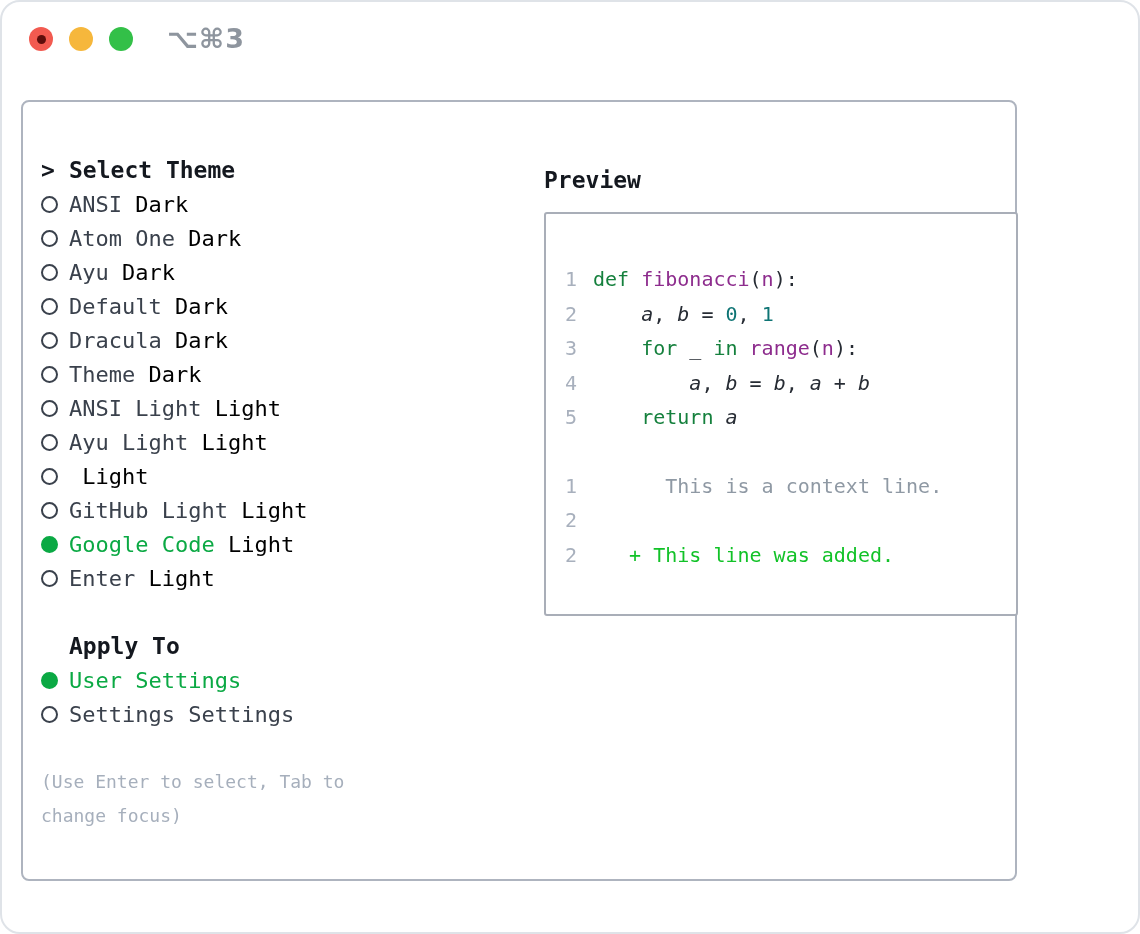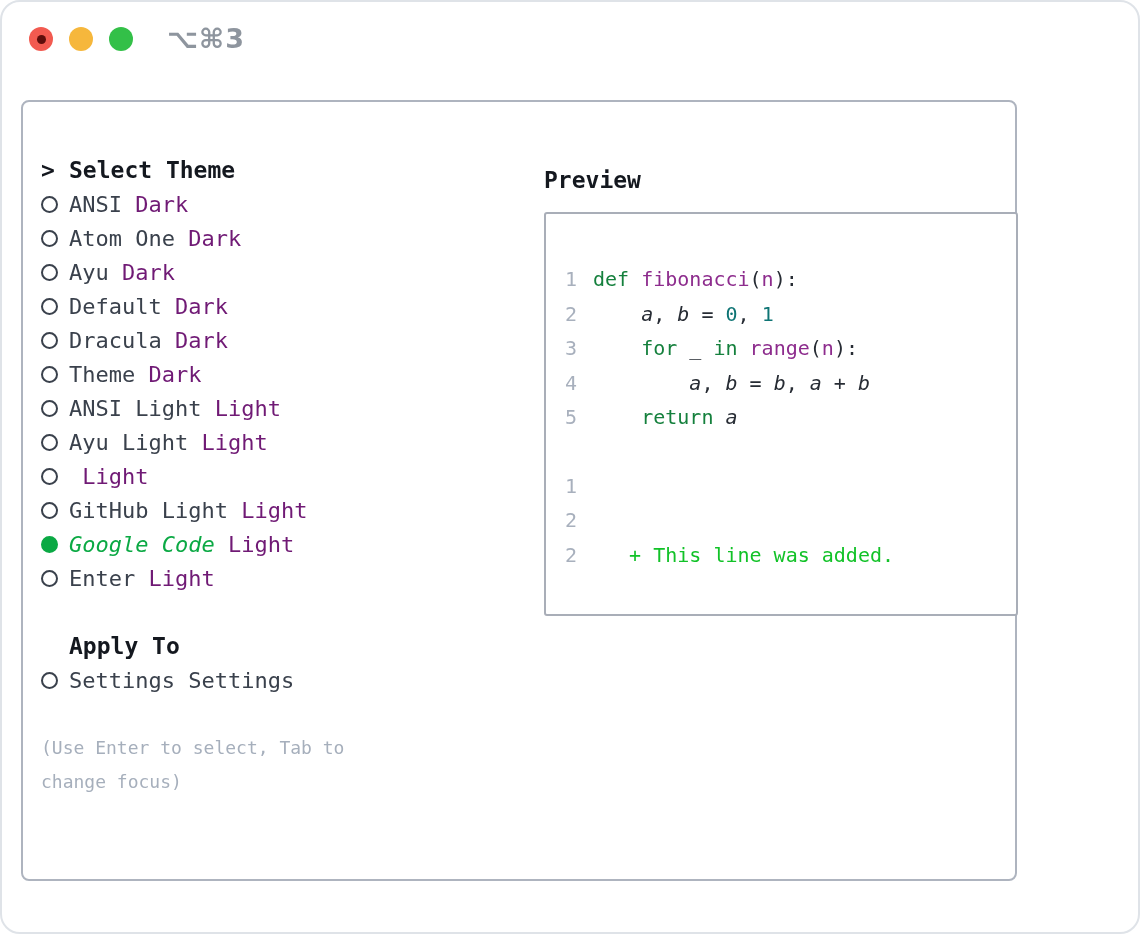--- a/index.html
+++ b/index.html
@@ -21,22 +21,22 @@
          border:2px solid #aeb4bf;border-radius:8px;box-sizing:border-box;}
   .col-left{position:absolute;left:18px;top:51px;}
   .row{display:flex;align-items:center;height:34px;font-size:22px;color:#3a414c;white-space:pre;}
   .row.blank{height:34px;}
   .marker-cell{width:28px;display:flex;align-items:center;flex:none;}
   .hdr{font-weight:700;color:#14181f;font-size:23px;}
   .focus-marker{font-weight:700;color:#14181f;font-size:23px;}
   .radio{width:13px;height:13px;border:2px solid #3a414c;border-radius:50%;box-sizing:content-box;}
   .radio.sel{background:#0ba944;border-color:#0ba944;}
   .opt-name{color:#3a414c;}
-  .opt-name.sel{color:#0ba944;font-style:italic;}
-  .opt-variant{color:#701a75;}
+  .opt-name.sel{color:#0ba944;}
+  .opt-variant{color:#000000;}
   .help{margin-top:34px;font-size:18px;line-height:34px;color:#a6afbc;white-space:pre-line;}
   
   .col-right{position:absolute;left:481px;top:61px;margin-left:40px;}
   .preview-title{height:34px;line-height:34px;font-size:23px;font-weight:700;color:#14181f;}
   .preview-box{margin-top:15px;width:474px;height:404px;border:2px solid #a9aeb8;border-radius:3px;
                box-sizing:border-box;padding:48px 0 0 19px;overflow:hidden;background:#fff;}
   .code-line{display:flex;height:34.5px;line-height:34.5px;font-size:20px;white-space:pre;color:#272c34;}
   .ln{width:28px;flex:none;color:#a8b0bd;}
   .kwd{color:#15803d;}
   .fn{color:#8d2c8d;}
@@ -80,39 +80,40 @@
           <div class="row"><span class="marker-cell"><span class="radio"></span></span><span class="opt-name">Enter</span><span class="opt-variant"> Light</span></div>
         </div>
 
       <div class="row blank"></div>
 
       <div class="row">
         <span class="marker-cell"></span>
         <span class="hdr">Apply To</span>
       </div>
       <div id="apply-items">
+          <div class="row"><span class="marker-cell"><span class="radio sel"></span></span><span class="opt-name sel">User Settings</span></div>
           <div class="row"><span class="marker-cell"><span class="radio"></span></span><span class="opt-name">Settings Settings</span></div>
         </div>
 
       <div class="help">(Use Enter to select, Tab to
 change focus)</div>
     </div>
 
     <div class="col-right">
       <div class="preview-title">Preview</div>
       <div class="preview-box">
         <div id="code-lines">
             <div class="code-line"><span class="ln">1</span><span class="kwd">def</span><span> </span><span class="fn">fibonacci</span><span>(</span><span class="fn">n</span><span>):</span></div>
             <div class="code-line"><span class="ln">2</span><span>    </span><span class="it">a</span><span>, </span><span class="it">b</span><span> = </span><span class="num">0</span><span>, </span><span class="num">1</span></div>
             <div class="code-line"><span class="ln">3</span><span>    </span><span class="kwd">for</span><span> _ </span><span class="kwd">in</span><span> </span><span class="fn">range</span><span>(</span><span class="fn">n</span><span>):</span></div>
             <div class="code-line"><span class="ln">4</span><span>        </span><span class="it">a</span><span>, </span><span class="it">b</span><span> = </span><span class="it">b</span><span>, </span><span class="it">a</span><span> + </span><span class="it">b</span></div>
             <div class="code-line"><span class="ln">5</span><span>    </span><span class="kwd">return</span><span> </span><span class="it">a</span></div>
           </div>
         <div id="diff-lines" class="diff-block">
-            <div class="code-line"><span class="ln">1</span></div>
+            <div class="code-line"><span class="ln">1</span><span class="diff-context">      This is a context line.</span></div>
             <div class="code-line"><span class="ln">2</span></div>
             <div class="code-line"><span class="ln">2</span><span class="diff-added">   + This line was added.</span></div>
           </div>
       </div>
     </div>
 
   </div>
 </div>
 
 </body></html>

